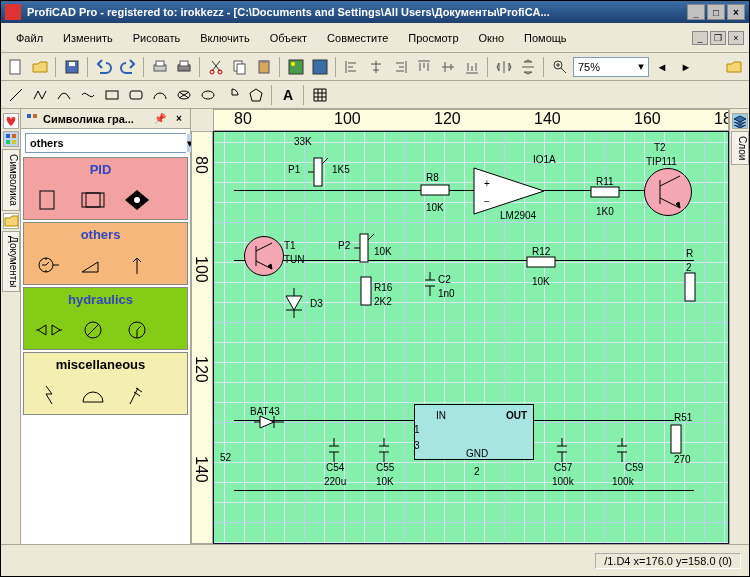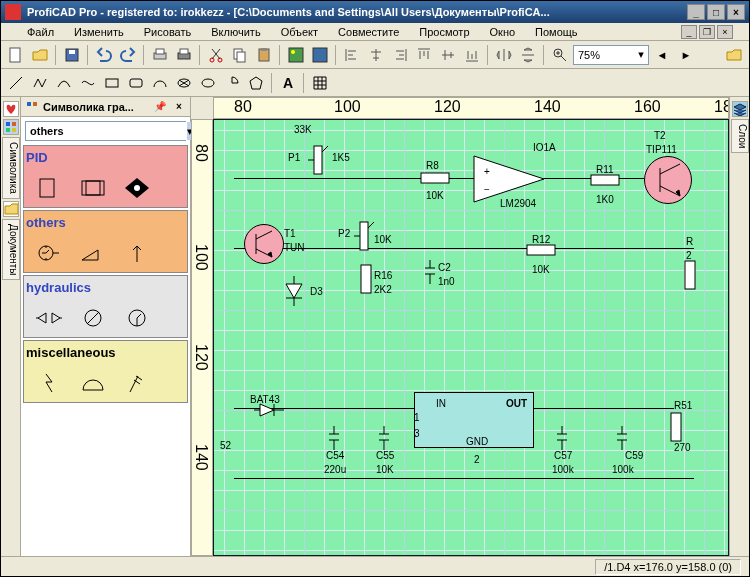--- a/index.html
+++ b/index.html
@@ -2,21 +2,21 @@
 <html><head>
 <meta charset="utf-8">
 <style>
   * { box-sizing: border-box; }
   html,body { margin:0; padding:0; font-family: Tahoma, Arial, sans-serif; font-size:11px; background:#fff; }
   .window { width:750px; height:577px; border:1px solid #000; display:flex; flex-direction:column; background:#ece9d8; }
   .titlebar { height:22px; background:linear-gradient(#3a6ea5,#1d3f6e); color:#fff; display:flex; align-items:center; padding:0 4px; font-weight:bold; }
   .titlebar .icon { width:16px; height:16px; background:#d33; margin-right:6px; }
   .titlebar .title { flex:1; overflow:hidden; white-space:nowrap; text-overflow:ellipsis; }
   .titlebar .winbtn { width:18px; height:16px; margin-left:2px; background:#c0c0c0; border:1px solid #888; color:#000; display:flex; align-items:center; justify-content:center; font-size:10px; cursor:pointer; }
-  .menubar { height:18px; background:#ece9d8; display:flex; align-items:center; padding:0 16px; border-bottom:1px solid #aca899; }
+  .menubar { height:30px; background:#ece9d8; display:flex; align-items:center; padding:0 5px; border-bottom:1px solid #aca899; }
   .menubar .menuitem { padding:2px 10px; cursor:pointer; }
   .menubar .spacer { flex:1; }
   .menubar .mdiBtns { display:flex; }
   .menubar .mdiBtns span { width:16px; height:14px; margin-left:2px; border:1px solid #888; display:flex; align-items:center; justify-content:center; font-size:9px; cursor:pointer; background:#d4d0c8; }
   .toolbar { height:28px; background:#ece9d8; display:flex; align-items:center; padding:2px 4px; border-bottom:1px solid #aca899; gap:2px; }
   .tbtn { width:22px; height:22px; border:1px solid transparent; display:flex; align-items:center; justify-content:center; cursor:pointer; }
   .tsep { width:2px; height:20px; border-left:1px solid #aca899; margin:0 2px; }
   .zoomBox { height:20px; border:1px solid #7f9db9; background:#fff; display:flex; align-items:center; }
   .zoomBox input { border:0; width:60px; font-size:11px; padding:0 4px; }
   .zoomBox .chev { width:14px; text-align:center; cursor:pointer; }
@@ -29,23 +29,23 @@
   .panelHdr { height:20px; background:#ece9d8; border-bottom:1px solid #aca899; display:flex; align-items:center; padding:0 4px; font-weight:bold; gap:4px; }
   .panelHdr .pin, .panelHdr .close { width:14px; height:14px; display:flex; align-items:center; justify-content:center; cursor:pointer; font-size:10px; }
   .panelHdr .t { flex:1; overflow:hidden; white-space:nowrap; text-overflow:ellipsis; }
   .dropdown { margin:4px; height:20px; border:1px solid #7f9db9; background:#fff; display:flex; align-items:center; }
   .dropdown input { border:0; flex:1; font-weight:bold; font-size:11px; padding:0 4px; height:18px; }
   .dropdown .chev { width:14px; text-align:center; cursor:pointer; background:#c1d2ee; height:18px; line-height:18px; }
   .catList { flex:1; overflow:auto; display:flex; flex-direction:column; gap:2px; padding:0 2px; text-align:center;}
   .cat { border:1px solid #888; padding:4px 2px 2px 2px; font-weight:bold; font-size:13px; color:#000; }
   .cat.pid { background:#f3a2a2; color:#3246c0; }
   .cat.oth { background:#f6b77a; color:#3246c0;}
-  .cat.hyd { background:#e5e5e5; color:#3246c0;}
+  .cat.hyd { background:#84cc16; color:#3246c0;}
   .cat.misc { background:#f3efb0; }
-  .cat .lbl { text-align:left; padding-right:10px; padding-bottom:6px; }
+  .cat .lbl { text-align:center; padding-right:10px; padding-bottom:6px; }
   .symRow { display:flex; gap:10px; padding:2px 6px; }
   .sym { width:34px; height:30px; display:flex; align-items:center; justify-content:center; cursor:pointer; }
   .canvasArea { flex:1; display:flex; flex-direction:column; min-width:0; background:#ece9d8; }
   .rulerCorner { background:#ece9d8; }
   .canvasWrap { flex:1; position:relative; overflow:hidden; display:grid; grid-template-columns:22px 1fr; grid-template-rows:22px 1fr; }
   .hr-ruler { grid-column:2; grid-row:1; background:#fffde0; border:1px solid #aca899; position:relative; overflow:hidden; }
   .vr-ruler { grid-column:1; grid-row:2; background:#fffde0; border:1px solid #aca899; position:relative; overflow:hidden; }
   .tick { position:absolute; font-size:16px; color:#000; }
   .canvas { grid-column:2; grid-row:2; background:#86efac; position:relative; overflow:hidden; border:1px solid #0f172a; }
   .grid { position:absolute; inset:0;
@@ -54,21 +54,21 @@
       linear-gradient(90deg,#b7d4e8 1px, transparent 1px),
       linear-gradient(#d9e9f3 1px, transparent 1px),
       linear-gradient(90deg,#d9e9f3 1px, transparent 1px);
     background-size: 100px 100px, 100px 100px, 20px 20px, 20px 20px;
     background-position: -10px -10px, -10px -10px, -10px -10px, -10px -10px;
   }
   .chip { position:absolute; background:#a7e6e0; border:1px solid #000; }
   .pinkCirc { position:absolute; border-radius:50%; background:#f4a7b3; border:1px solid #000; }
   .wire { position:absolute; background:#000; }
   .clbl { position:absolute; font-size:10px; color:#000; white-space:nowrap; }
-  .statusbar { height:20px; background:#ece9d8; border-top:1px solid #aca899; display:flex; align-items:center; padding:5px 8px; font-size:11px; justify-content:flex-end; }
+  .statusbar { height:32px; background:#ece9d8; border-top:1px solid #aca899; display:flex; align-items:center; padding:5px 8px; font-size:11px; justify-content:flex-end; }
   .statusbar .cell { border:1px inset #fff; padding:1px 8px; }
   svg { display:block; }
 </style>
 </head>
 <body>
 
 <div class="window">
 
   <div class="titlebar">
     <div class="icon"></div>

